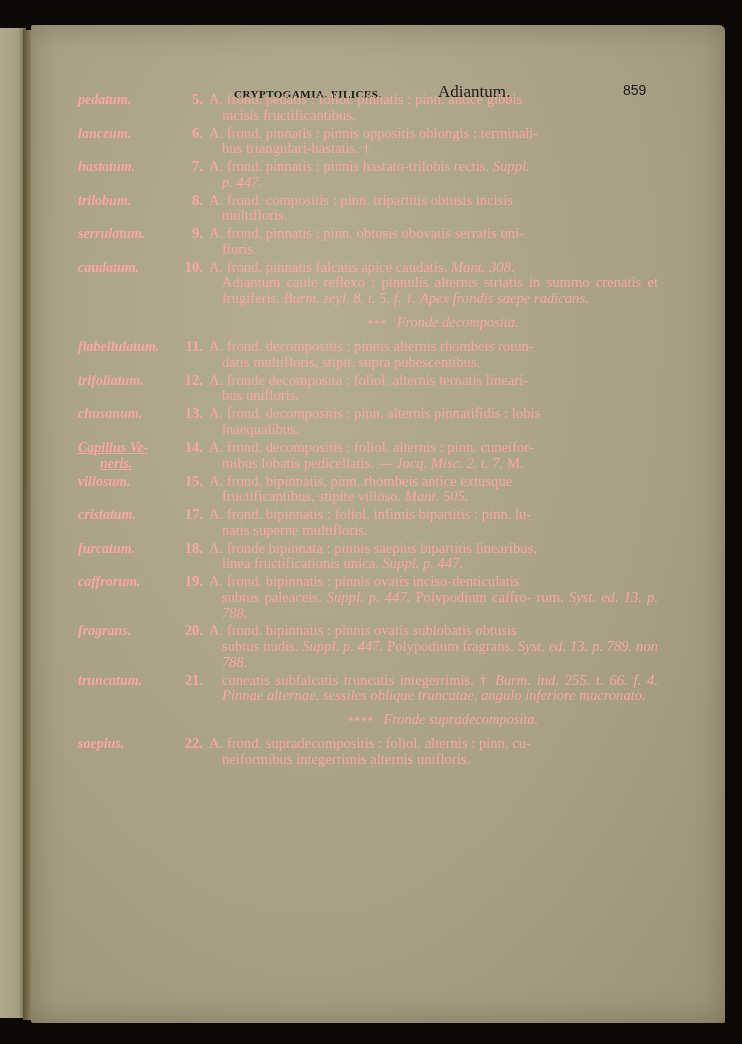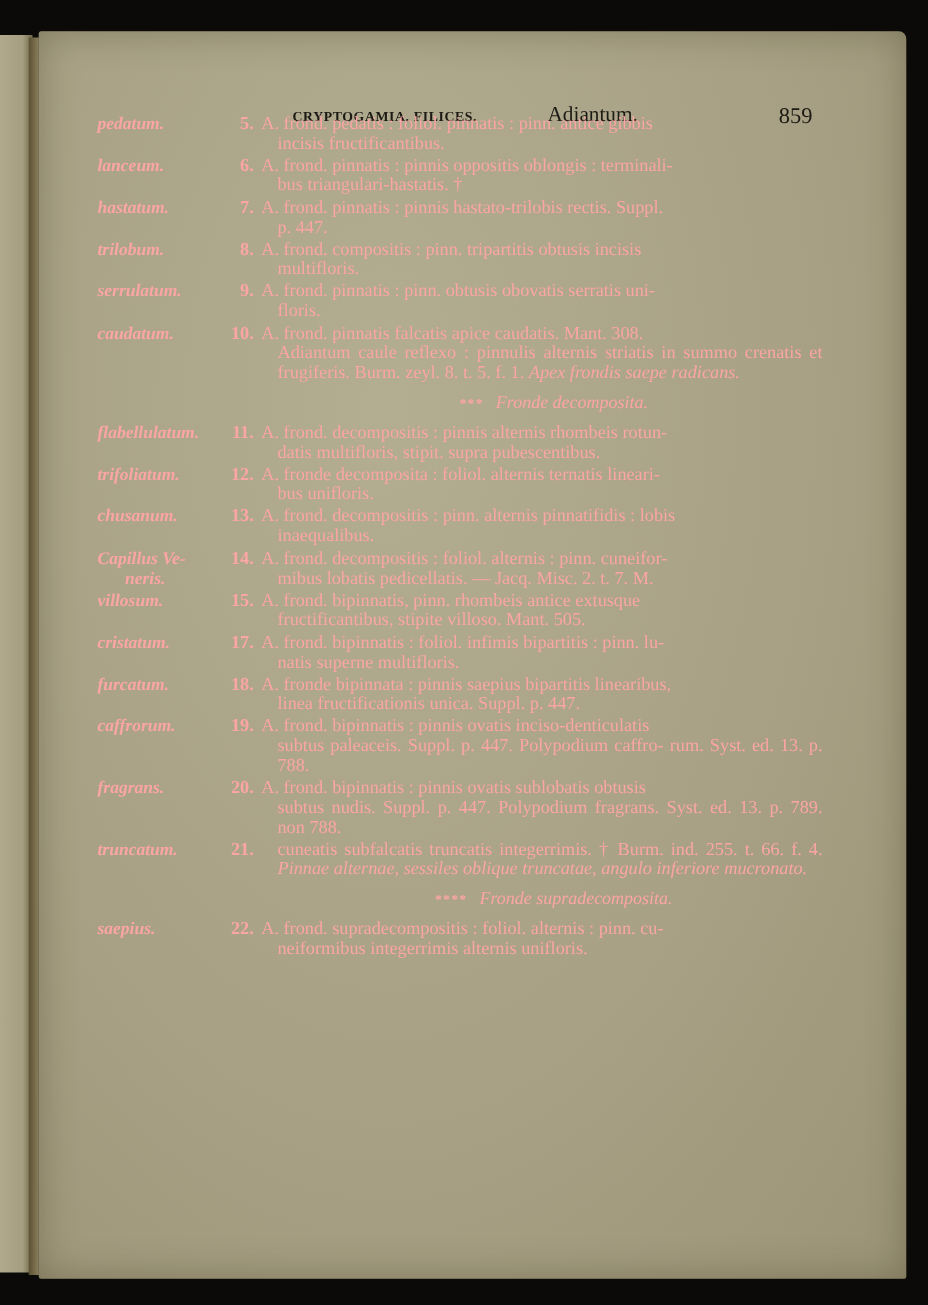--- a/index.html
+++ b/index.html
@@ -30,43 +30,43 @@
     position: absolute; left: 203px; top: 25px;
     font-family: "Liberation Serif", serif; font-size: 11px; letter-spacing: 0.5px;
     font-weight: bold; color: #1c1a14;
   }
   .genus {
     position: absolute; left: 407px; top: 19px;
     font-family: "Liberation Serif", serif; font-size: 17px; color: #1c1a14;
   }
   .pageno {
     position: absolute; left: 592px; top: 19px;
-    font-family: Liberation Serif, serif; font-size: 18px; color: #1c1a14;
+    font-family: Liberation Sans, sans-serif; font-size: 14px; color: #1c1a14;
   }
   .content {
     position: absolute; left: 78px; top: 92px; width: 580px;
     font-family: "Liberation Serif", serif; color: #fca5a5;
     font-size: 14.6px; line-height: 15.6px;
   }
   .entry { position: relative; margin-bottom: 2.4px; }
   .species {
     position: absolute; left: 0; top: 0; width: 92px;
     font-style: italic; font-weight: bold; font-size: 14px;
   }
-  .species.wrap { line-height: 15.6px; }
+  .species.wrap { line-height: 15.6px; text-decoration: underline; }
   .num {
     position: absolute; left: 95px; top: 0; width: 30px; text-align: right;
     font-weight: bold;
   }
   .body {
     margin-left: 131px; text-align: justify;
   }
   .body .first { }
   .body .rest { display: block; padding-left: 13px; }
-  .ref { }
+  .ref { font-style: italic; }
   .section {
     text-align: center; padding-left: 150px; font-style: italic;
     margin: 8px 0 8px 0; font-size: 14.4px;
   }
   .section .stars { font-style: normal; font-weight: bold; font-size: 11px; letter-spacing: 1px; margin-right: 6px; }
   .note { font-style: italic; }
 </style>
 </head>
 <body>
 

